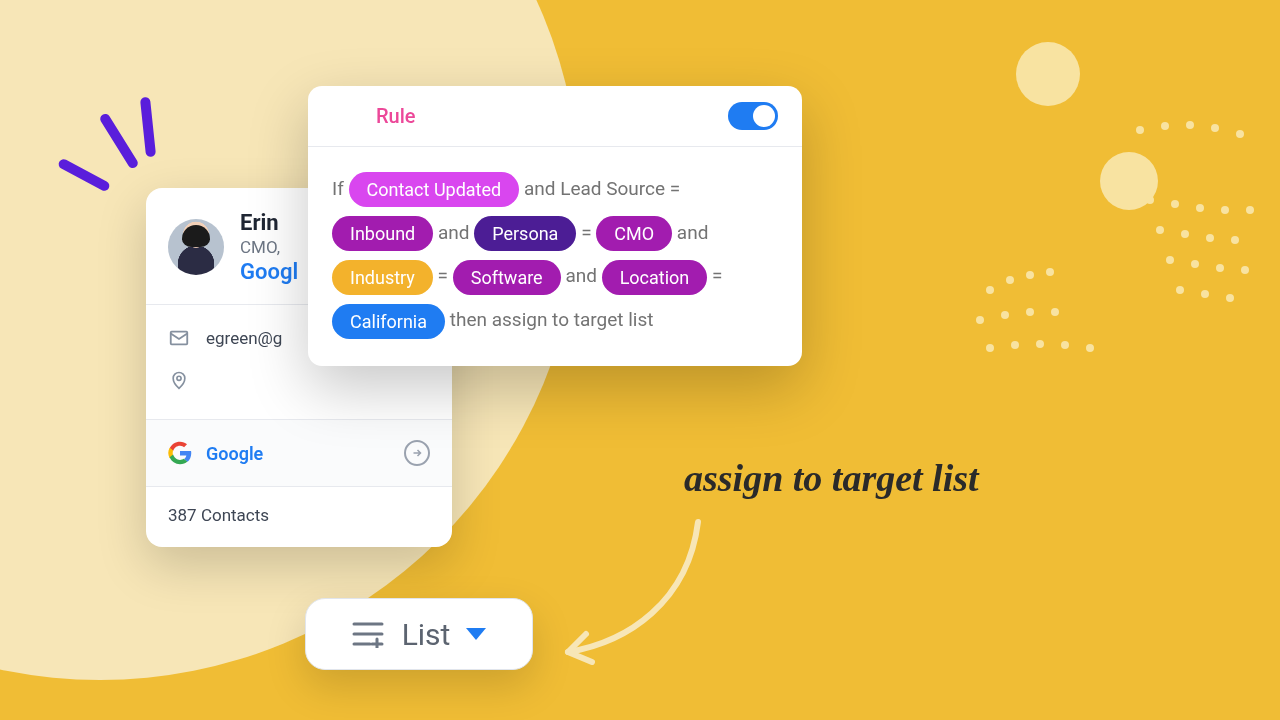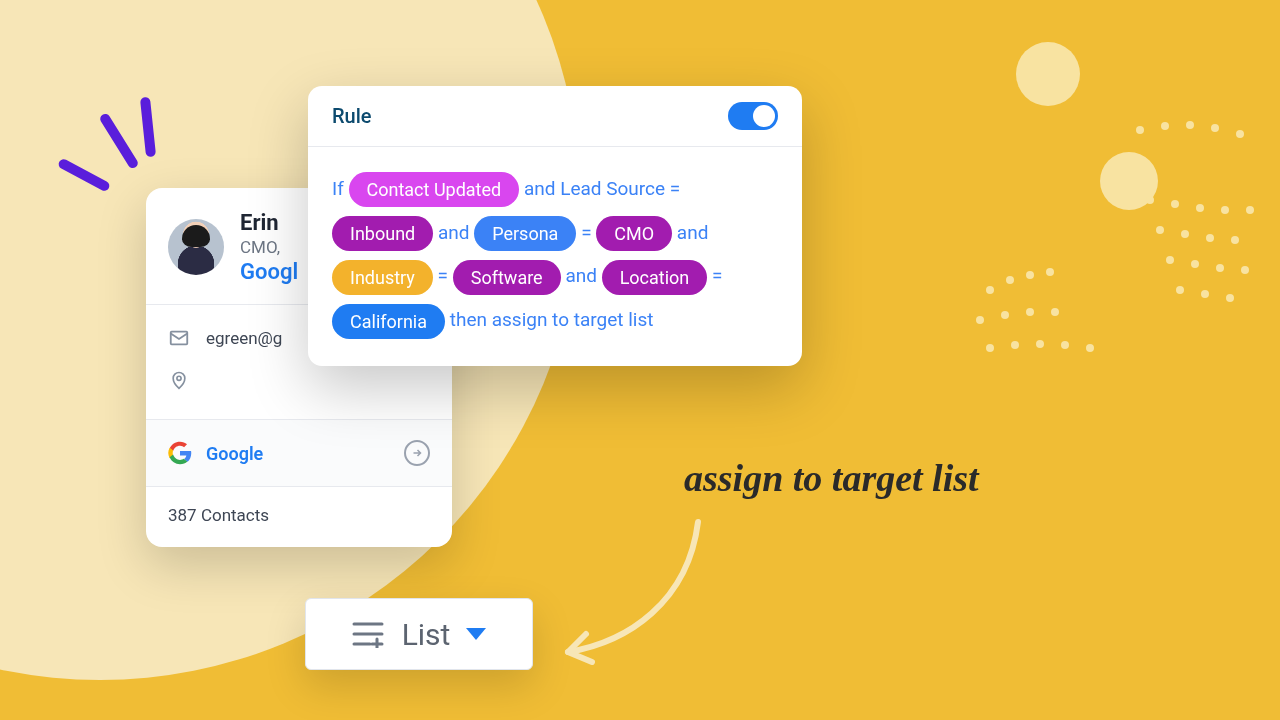--- a/index.html
+++ b/index.html
@@ -32,34 +32,34 @@
   .ico { width: 22px; height: 22px; display: flex; align-items: center; justify-content: center; color: #85909f; flex-shrink: 0; }
   .company-row { display: flex; align-items: center; justify-content: space-between; padding: 20px 22px; border-bottom: 1px solid #e7e9ee; background: #fafbfc; gap: 9px; }
   .company-left { display: flex; align-items: center; gap: 14px; }
   .company-name { color: #1f7cf2; font-weight: 600; font-size: 18px; }
   .arrow-circ { width: 26px; height: 26px; border: 2px solid #9aa2af; border-radius: 50%; display: flex; align-items: center; justify-content: center; color: #9aa2af; font-size: 14px; }
   .card-footer { padding: 18px 22px 22px 22px; font-size: 17px; color: #3e4654; }
 
   
   .rule { position: absolute; left: 308px; top: 86px; width: 494px; background: #fff; border-radius: 14px; box-shadow: 0 22px 60px rgba(0,0,0,0.22); overflow: hidden; }
   .rule-head { display: flex; align-items: center; justify-content: space-between; padding: 16px 24px; border-bottom: 1px solid #e7e9ee; }
-  .rule-title { color: #0c4a6e; font-size: 20px; font-weight: 500; }
+  .rule-title { color: #ec4899; font-size: 20px; font-weight: 500; margin-left: 44px; }
   .toggle { width: 50px; height: 28px; background: #1f7cf2; border-radius: 20px; position: relative; }
   .toggle .knob { position: absolute; right: 3px; top: 3px; width: 22px; height: 22px; background: #fff; border-radius: 50%; }
   .rule-body { padding: 20px 24px 24px 24px; font-size: 19px; color: #6d7684; line-height: 2.3; }
   .chip { display: inline-block; padding: 4px 18px; border-radius: 999px; color: #fff; font-size: 18px; line-height: 1.5; vertical-align: middle; }
   .chip-pink   { background: #d946ef; }
   .chip-green  { background: #a21caf; }
-  .chip-purple { background: #3b82f6; }
+  .chip-purple { background: #4c1d95; }
   .chip-amber  { background: #f3b22c; }
   .chip-blue   { background: #1f7cf2; }
-  .tok { color: #3b82f6; }
-
-  
-  .listw { position: absolute; left: 305px; top: 598px; width: 228px; height: 72px; background: #fff; border: 1px solid #e1e5ec; border-radius: 6px; box-shadow: 0 16px 40px rgba(0,0,0,0.15); display: flex; align-items: center; justify-content: center; gap: 16px; }
+  .tok { color: #737373; }
+
+  
+  .listw { position: absolute; left: 305px; top: 598px; width: 228px; height: 72px; background: #fff; border: 1px solid #e1e5ec; border-radius: 20px; box-shadow: 0 16px 40px rgba(0,0,0,0.15); display: flex; align-items: center; justify-content: center; gap: 16px; }
   .list-ico { color: #6d7684; }
   .list-label { font-size: 30px; color: #5c6470; }
   .caret { width: 0; height: 0; border-left: 10px solid transparent; border-right: 10px solid transparent; border-top: 12px solid #1f7cf2; }
 
   
   .hand { position: absolute; left: 684px; top: 456px; font-family: "Segoe Script", "Brush Script MT", cursive; font-size: 38px; color: #2a2a2a; font-style: italic; font-weight: 600; }
   .arrow { position: absolute; left: 548px; top: 512px; }
 
   svg { display: block; }
 </style>

